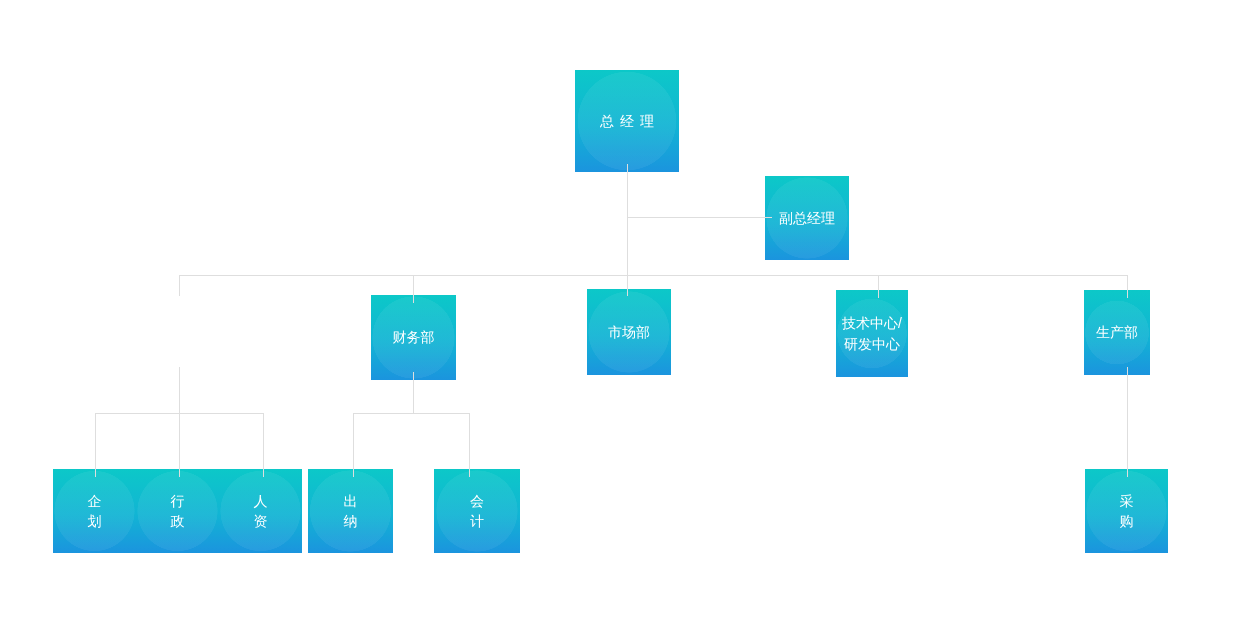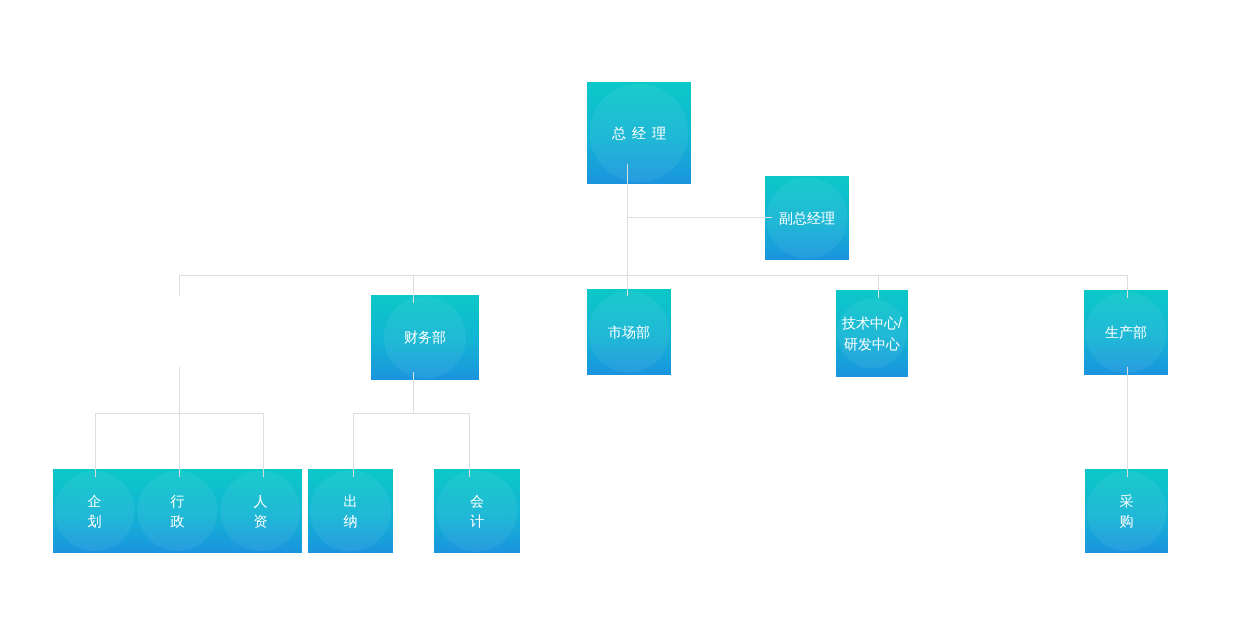--- a/index.html
+++ b/index.html
@@ -52,38 +52,38 @@
   <div class="line h" style="left:95px; top:413px; width:168px;"></div>
   <div class="line v" style="left:95px; top:413px; height:64px;"></div>
   <div class="line v" style="left:179px; top:413px; height:64px;"></div>
   <div class="line v" style="left:263px; top:413px; height:64px;"></div>
   <div class="line v" style="left:413px; top:372px; height:41px;"></div>
   <div class="line h" style="left:353px; top:413px; width:116px;"></div>
   <div class="line v" style="left:353px; top:413px; height:64px;"></div>
   <div class="line v" style="left:469px; top:413px; height:64px;"></div>
   <div class="line v" style="left:1127px; top:367px; height:110px;"></div>
 
-  <div class="node" style="left:587px; top:70px; width:104px; height:102px;margin-top:12px;">
+  <div class="node" style="left:575px; top:70px; width:104px; height:102px;">
     <span class="label label-spaced">总经理</span>
   </div>
   <div class="node" style="left:765px; top:176px; width:84px; height:84px;align-items:center;">
     <span class="label">副总经理</span>
   </div>
 
-  <div class="node" style="left:371px; top:295px; width:108px; height:85px;">
+  <div class="node" style="left:371px; top:295px; width:85px; height:85px;">
     <span class="label">财务部</span>
   </div>
   <div class="node" style="left:587px; top:289px; width:84px; height:86px;align-items:center;">
     <span class="label">市场部</span>
   </div>
   <div class="node" style="left:836px; top:290px; width:72px; height:87px;">
     <span class="label">技术中心/
 研发中心</span>
   </div>
-  <div class="node" style="left:1084px; top:290px; width:84px; height:85px;">
+  <div class="node" style="left:1084px; top:290px; width:66px; height:85px;">
     <span class="label">生产部</span>
   </div>
 
   <div class="node" style="left:53px; top:469px; width:83px; height:84px;">
     <span class="label">企
 划</span>
   </div>
   <div class="node" style="left:136px; top:469px; width:83px; height:84px;">
     <span class="label">行
 政</span>

